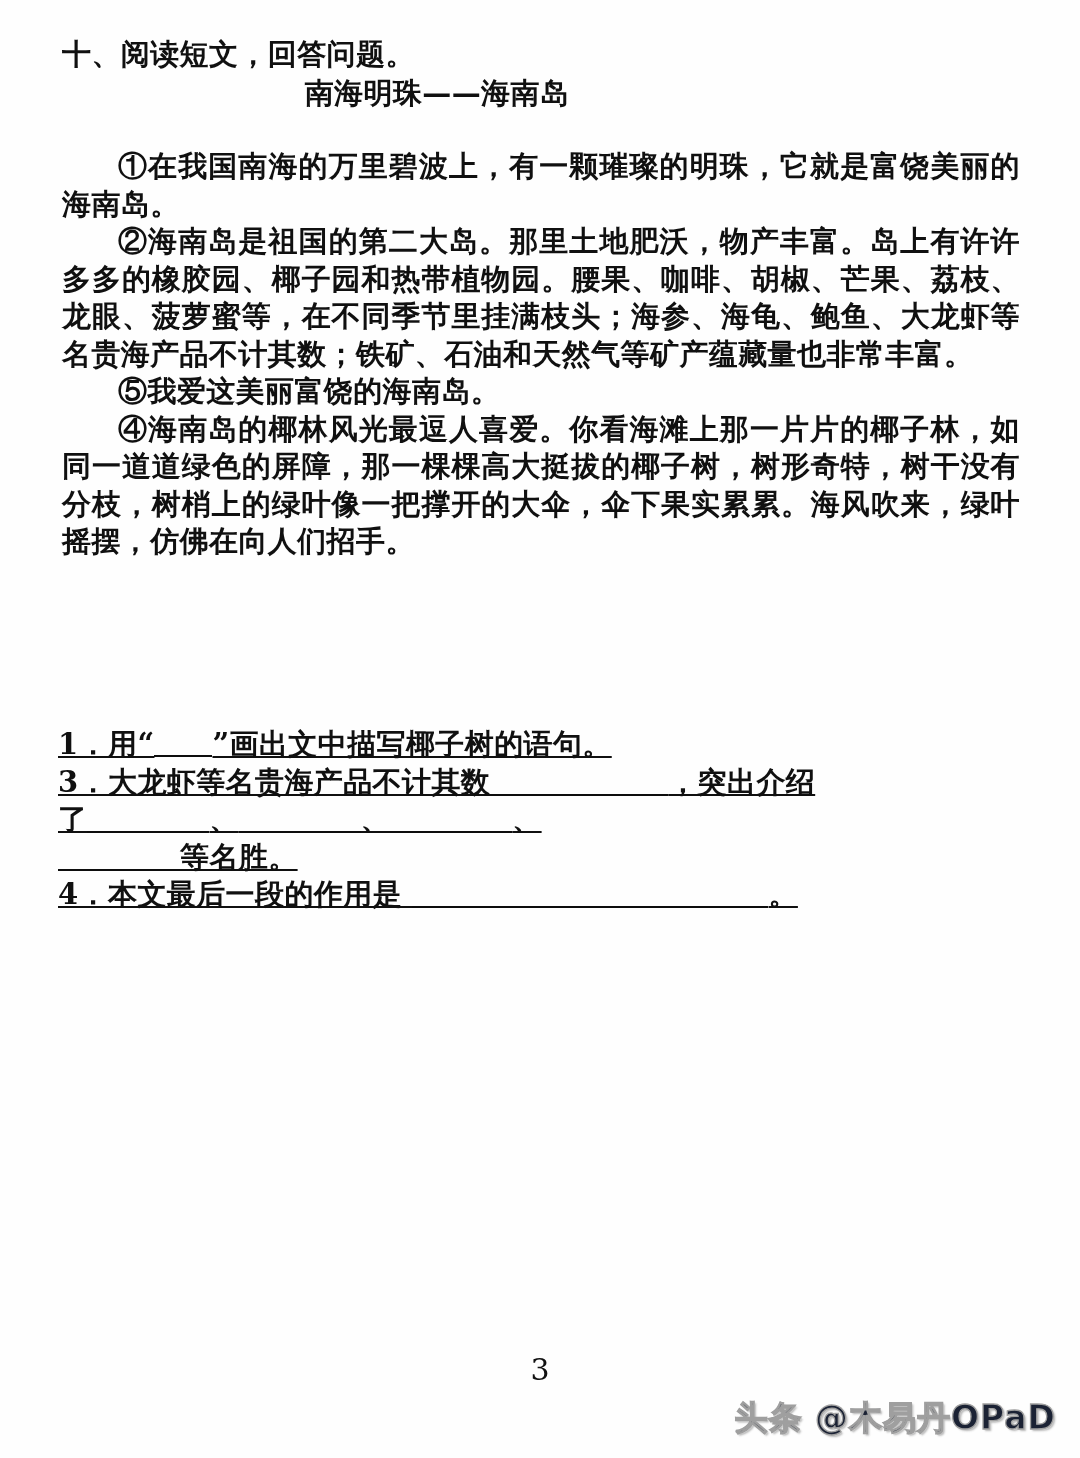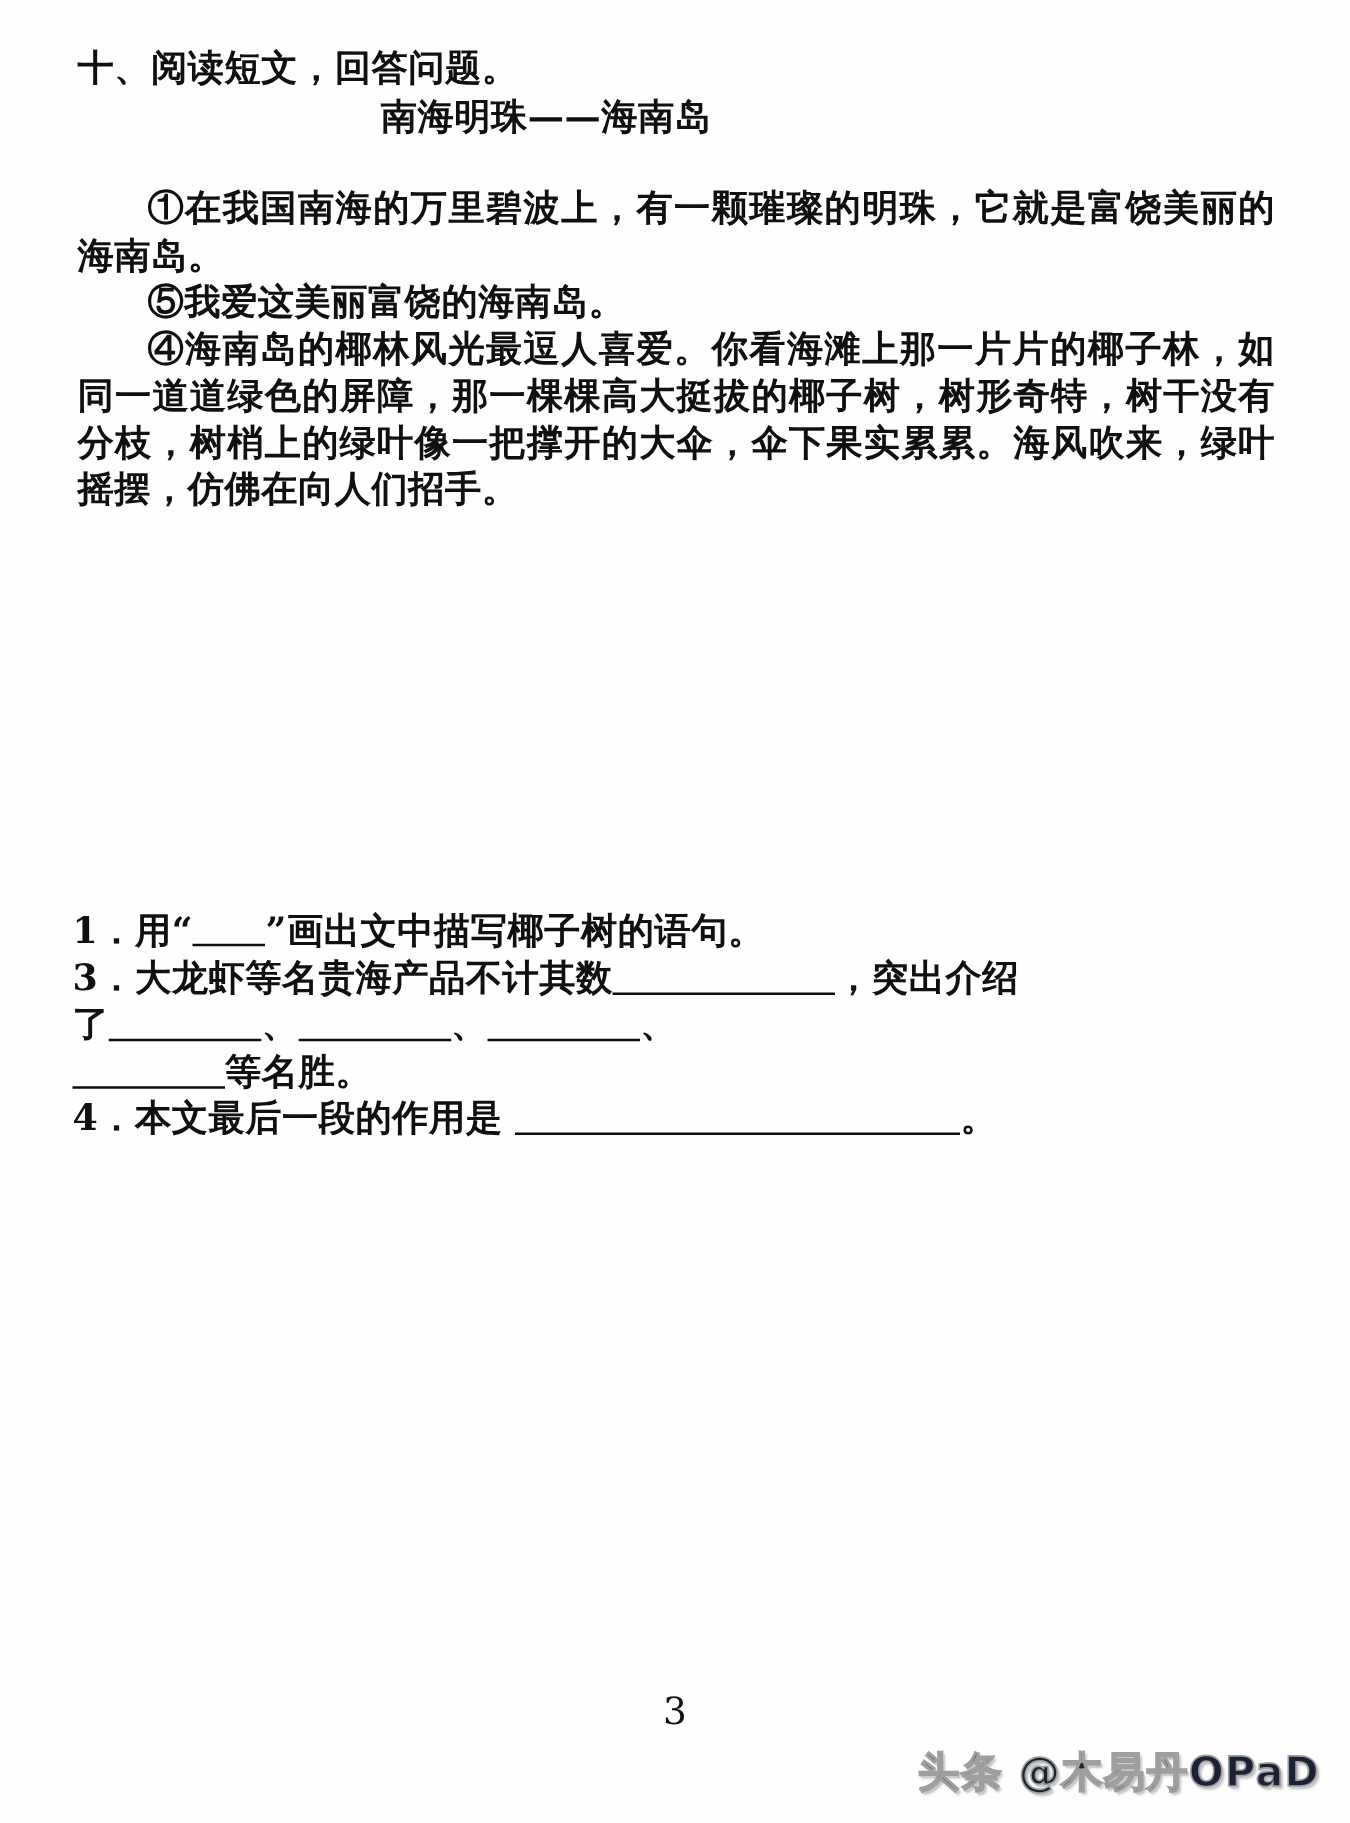--- a/index.html
+++ b/index.html
@@ -75,20 +75,21 @@
     position: absolute;
     left: 58px;
     top: 726px;
     width: 975px;
   }
   .q {
     margin: 0;
     text-indent: 0;
     white-space: normal;
     line-height: 37.5px;
+    text-decoration: underline;
   }
   .q-num {
     font-family: "DejaVu Serif", "Liberation Serif", serif;
     font-weight: 700;
   }
 
   
   .blank {
     display: inline-block;
     border-bottom: 2.5px solid #0d0d0d;
@@ -144,20 +145,21 @@
 <body>
 
 <div class="page">
 
   <div class="section-heading cn">十、阅读短文，回答问题。</div>
 
   <div class="article-title cn">南海明珠——海南岛</div>
 
   <div class="article-body">
     <p class="para cn">①在我国南海的万里碧波上，有一颗璀璨的明珠，它就是富饶美丽的海南岛。</p>
+    <p class="para cn">②海南岛是祖国的第二大岛。那里土地肥沃，物产丰富。岛上有许许多多的橡胶园、椰子园和热带植物园。腰果、咖啡、胡椒、芒果、荔枝、龙眼、菠萝蜜等，在不同季节里挂满枝头；海参、海龟、鲍鱼、大龙虾等名贵海产品不计其数；铁矿、石油和天然气等矿产蕴藏量也非常丰富。</p>
     <p class="para cn">⑤我爱这美丽富饶的海南岛。</p>
     <p class="para cn">④海南岛的椰林风光最逗人喜爱。你看海滩上那一片片的椰子林，如同一道道绿色的屏障，那一棵棵高大挺拔的椰子树，树形奇特，树干没有分枝，树梢上的绿叶像一把撑开的大伞，伞下果实累累。海风吹来，绿叶摇摆，仿佛在向人们招手。</p>
   </div>
 
   <div class="questions">
 
     <p class="q cn">
       <span class="q-num">1．</span><span>用“</span><span class="q1-quoteblank"></span><span>”画出文中描写椰子树的语句。</span>
     </p>
 

